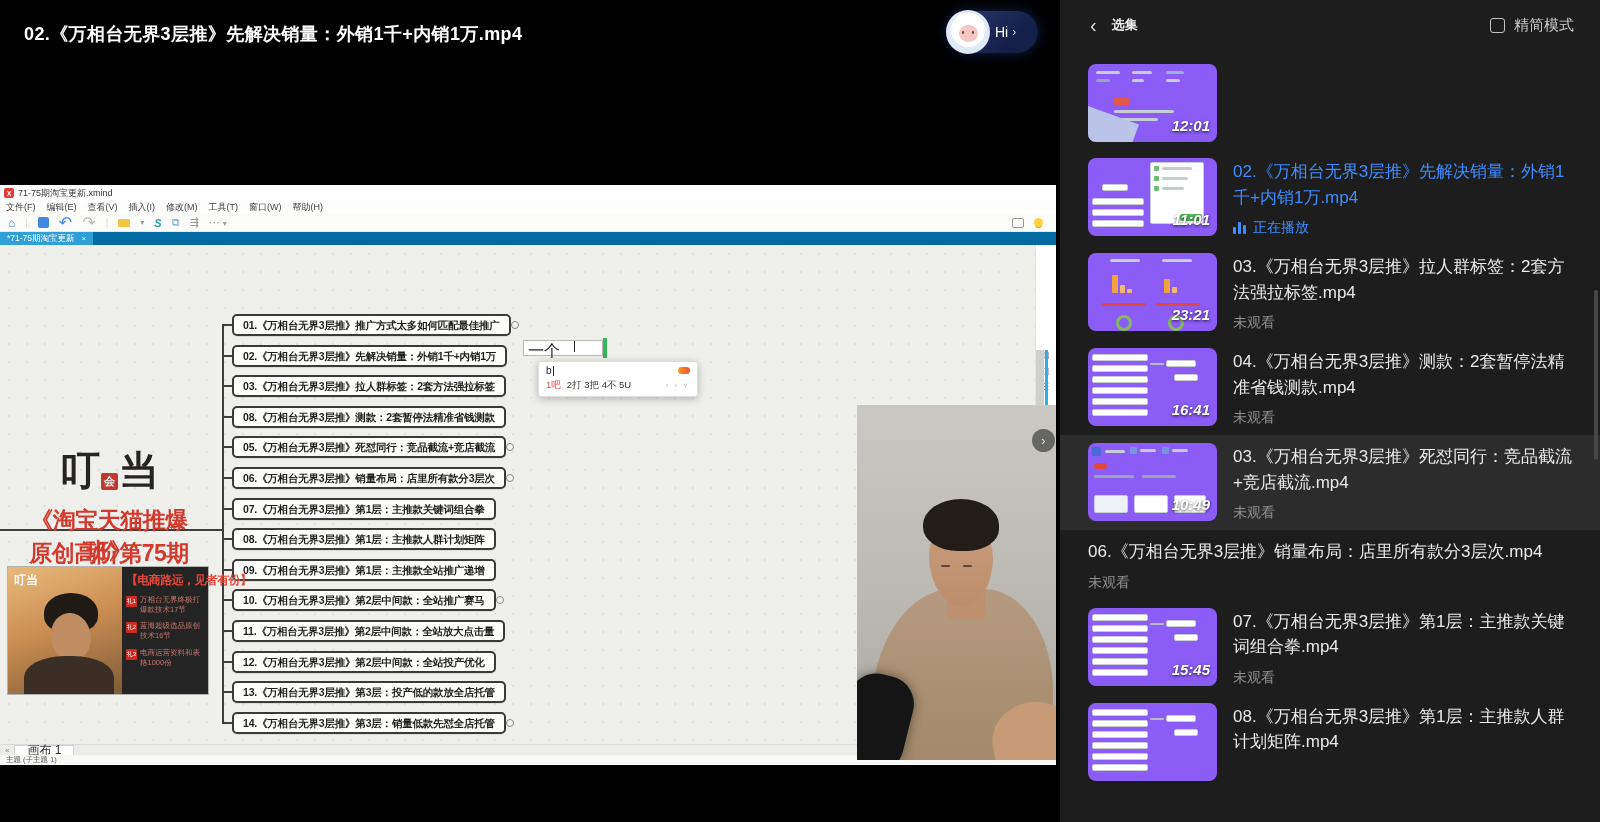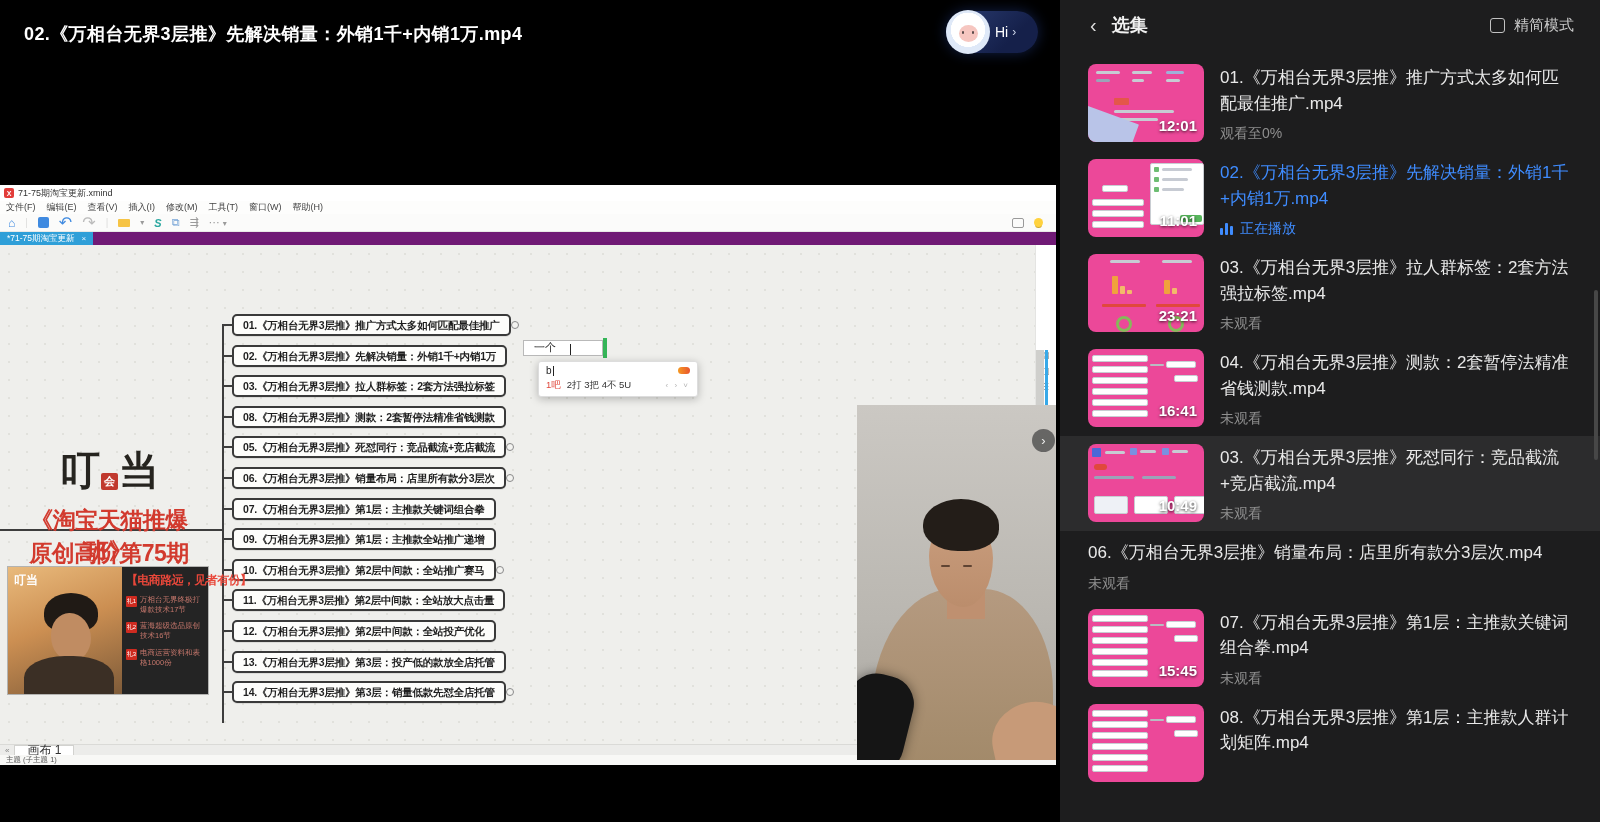--- a/index.html
+++ b/index.html
@@ -34,21 +34,21 @@
   .tb-ic { font-size:11px; line-height:1; color:#9a9a9a; }
   .tb-sep { color:#ddd; font-size:10px; }
   .ic-home { color:#3f8ae0; font-size:12px; }
   .ic-save { width:11px; height:11px; background:#3f8ae0; border-radius:2px; }
   .ic-undo { color:#3f8ae0; }
   .ic-redo { color:#bbb; }
   .ic-mark { width:12px; height:8px; background:#f6c445; border-radius:1px; }
   .ic-s { color:#2ba8a0; font-weight:700; font-style:italic; font-size:11px; }
   .ic-bulb { width:9px; height:9px; border-radius:50%; background:#ffd23e; box-shadow:0 2px 0 -1px #caa52c; }
   .ic-present { width:12px; height:10px; border:1px solid #9a9a9a; border-radius:2px; }
-  .rc-tabbar { position:absolute; left:0; top:47px; right:0; height:13px; background:#701a75;
+  .rc-tabbar { position:absolute; left:0; top:47px; right:0; height:13px; background:#0369a1;
     display:flex; align-items:flex-end; }
   .rc-tab { height:13px; background:#2f9fd8; color:#fff; font-size:8.5px; padding:0 7px;
     display:flex; align-items:center; gap:7px; }
   .rc-tab .x { font-size:8px; color:#eaf6ff; }
 
   .rc-canvas { position:absolute; left:0; top:60px; width:1035px; bottom:21px; background:#efefec;
     background-image:radial-gradient(#e1e1dc 1px, transparent 1px); background-size:18px 18px; overflow:hidden; }
   .rc-rightstrip { position:absolute; left:1035px; top:60px; width:21px; bottom:21px; background:#fff;
     border-left:1px solid #e4e4e2; }
   .mini-ic { position:absolute; left:5px; font-size:9px; color:#8a8a8a; line-height:1; }
@@ -71,22 +71,22 @@
   .mm-node { position:relative; height:22px; line-height:18px; border:2px solid #3a3a3a; border-radius:5px;
     background:#fdfdfb; padding:0 9px; font-size:10.5px; letter-spacing:-0.2px; font-weight:700;
     color:#1e1e1e; white-space:nowrap; box-shadow:0 1px 0 rgba(0,0,0,.08); }
   .mm-node::before { content:''; position:absolute; left:-12px; top:50%; margin-top:-1px; width:12px;
     height:2px; background:#3d3d3d; }
   .mm-node.has-handle::after { content:''; position:absolute; right:-10px; top:50%; margin-top:-4px;
     width:6px; height:6px; border:1px solid #8a8a8a; border-radius:50%; background:#f3f3f0; }
 
   
   .edit-box { position:absolute; left:523px; top:95px; width:80px; height:16px; background:#fff;
-    border:1px solid #b9b9b9; font-size:11px; color:#222; display:flex; align-items:flex-end;
-    padding-left:10px; }
+    border:1px solid #b9b9b9; font-size:16px; color:#222; display:flex; align-items:flex-start;
+    padding-left:4px; }
   .edit-box .caret { width:1px; height:11px; background:#222; margin-left:14px; }
   .edit-handle { position:absolute; left:603px; top:93px; width:4px; height:20px; background:#35b558; }
   .ime { position:absolute; left:538px; top:116px; width:160px; background:#fff; border:1px solid #ddd;
     border-radius:3px; box-shadow:0 2px 8px rgba(0,0,0,.25); padding:3px 7px 4px; }
   .ime-row1 { display:flex; align-items:center; font-size:10px; color:#222; }
   .ime-caret { width:1px; height:10px; background:#222; margin-left:1px; }
   .sogou-dot { margin-left:auto; width:12px; height:7px; border-radius:4px;
     background:linear-gradient(90deg,#f59a23,#e8542e); }
   .ime-row2 { display:flex; align-items:center; gap:6px; margin-top:3px; font-size:9.5px; color:#333; }
   .cand-first { color:#e0483c; }
@@ -136,28 +136,28 @@
   .w-arm { position:absolute; right:-20px; bottom:-16px; width:84px; height:74px; background:#c79a78;
     border-radius:50% 50% 0 0; transform:rotate(-12deg); }
   .playlist-toggle { position:absolute; left:1032px; top:429px; width:23px; height:23px; z-index:6;
     background:rgba(70,70,70,.75); border-radius:50%; color:#eee; font-size:13px;
     display:flex; align-items:center; justify-content:center; }
 
   
   #sidebar { position:absolute; left:1060px; top:0; width:540px; height:822px; background:#1d1d1e; }
   .sb-header { height:50px; display:flex; align-items:center; padding:0 26px 0 30px; }
   .sb-back { color:#ddd; font-size:20px; line-height:1; }
-  .sb-title { color:#f0f0f0; font-size:18px; font-weight:700; margin-left:15px; }
+  .sb-title { color:#f0f0f0; font-size:13px; font-weight:700; margin-left:15px; }
   .sb-mode { margin-left:auto; display:flex; align-items:center; gap:9px; color:#c9c9c9; font-size:15px; }
   .sb-checkbox { width:15px; height:15px; border:1.5px solid #c2c2c2; border-radius:3px; }
   #playlist { position:absolute; top:56px; left:0; right:0; }
   .pl-item { display:flex; gap:16px; padding:8px 24px 8px 28px; }
   .pl-item.highlighted { background:#2c2c2d; }
-  .thumb { position:relative; flex:none; width:116px; height:78px; border-radius:8px; overflow:hidden;
-    background:#ec4899; }
+  .thumb { position:relative; flex:none; width:129px; height:78px; border-radius:8px; overflow:hidden;
+    background:#8b5cf6;font-style:italic; }
   .duration { position:absolute; right:7px; bottom:8px; color:#fff; font-size:15px; font-weight:700;
     text-shadow:0 1px 3px rgba(0,0,0,.75); }
   .pl-text { flex:1; padding-top:1px; }
   .pl-title { font-size:17px; line-height:1.5; color:#e9e9e9; }
   .pl-item.active .pl-title { color:#3f8cff; }
   .pl-status { margin-top:9px; font-size:14px; color:#8f8f8f; display:flex; align-items:center; gap:7px; }
   .pl-item.active .pl-status { color:#3f8cff; }
   .eq { display:inline-flex; align-items:flex-end; gap:2px; height:12px; }
   .eq i { width:3px; background:#3f8cff; border-radius:1px; }
   .sb-scroll { position:absolute; right:2px; top:290px; width:4px; height:170px; background:#474747;
@@ -226,20 +226,21 @@
       <div class="mm-parentline"></div>
       <div class="mm-trunk"></div>
       <div id="mm-nodes">
           <div class="mm-node has-handle">01.《万相台无界3层推》推广方式太多如何匹配最佳推广</div>
           <div class="mm-node">02.《万相台无界3层推》先解决销量：外销1千+内销1万</div>
           <div class="mm-node">03.《万相台无界3层推》拉人群标签：2套方法强拉标签</div>
           <div class="mm-node">08.《万相台无界3层推》测款：2套暂停法精准省钱测款</div>
           <div class="mm-node has-handle">05.《万相台无界3层推》死怼同行：竞品截流+竞店截流</div>
           <div class="mm-node has-handle">06.《万相台无界3层推》销量布局：店里所有款分3层次</div>
           <div class="mm-node">07.《万相台无界3层推》第1层：主推款关键词组合拳</div>
+          <div class="mm-node">08.《万相台无界3层推》第1层：主推款人群计划矩阵</div>
           <div class="mm-node">09.《万相台无界3层推》第1层：主推款全站推广递增</div>
           <div class="mm-node has-handle">10.《万相台无界3层推》第2层中间款：全站推广赛马</div>
           <div class="mm-node">11.《万相台无界3层推》第2层中间款：全站放大点击量</div>
           <div class="mm-node">12.《万相台无界3层推》第2层中间款：全站投产优化</div>
           <div class="mm-node">13.《万相台无界3层推》第3层：投产低的款放全店托管</div>
           <div class="mm-node has-handle">14.《万相台无界3层推》第3层：销量低款先怼全店托管</div>
         </div>
 
       <div class="edit-box">
         <span>一个</span>
@@ -345,26 +346,20 @@
     <i class="tl" style="left:78px;top:7px;width:18px;background:#9fb0d8"></i>
           <i class="tl" style="left:8px;top:15px;width:14px;background:#9aa3b8"></i>
     <i class="tl" style="left:44px;top:15px;width:12px"></i>
           <i class="tl" style="left:78px;top:15px;width:14px"></i>
     <b class="tc" style="left:26px;top:34px;width:15px;height:7px;background:#e4564a"></b>
     <i class="tl" style="left:26px;top:46px;width:60px"></i>
           <i class="tl" style="left:26px;top:54px;width:44px"></i>
     <b class="tc" style="left:-20px;bottom:-22px;width:64px;height:52px;background:#b9c4e8;transform:rotate(20deg)"></b>
           <span class="duration">12:01</span>
         </div>
-        <div class="pl-text">
-          <div class="pl-title">01.《万相台无界3层推》推广方式太多如何匹配最佳推广.mp4</div>
-          <div class="pl-status">
-            <span>观看至0%</span>
-          </div>
-        </div>
       </div>
       <div class="pl-item active">
         <div class="thumb">
           <b class="tb" style="left:4px;top:40px;width:52px;height:7px"></b>
           <b class="tb" style="left:4px;top:51px;width:52px;height:7px"></b>
     <b class="tb" style="left:4px;top:62px;width:52px;height:7px"></b>
           <b class="tb" style="left:14px;top:26px;width:26px;height:7px"></b>
     <b class="tb" style="left:62px;top:4px;width:54px;height:62px"></b>
     <b class="tc" style="left:66px;top:8px;width:5px;height:5px;background:#6dbd72"></b>
           <i class="tl" style="left:74px;top:9px;width:30px"></i>

